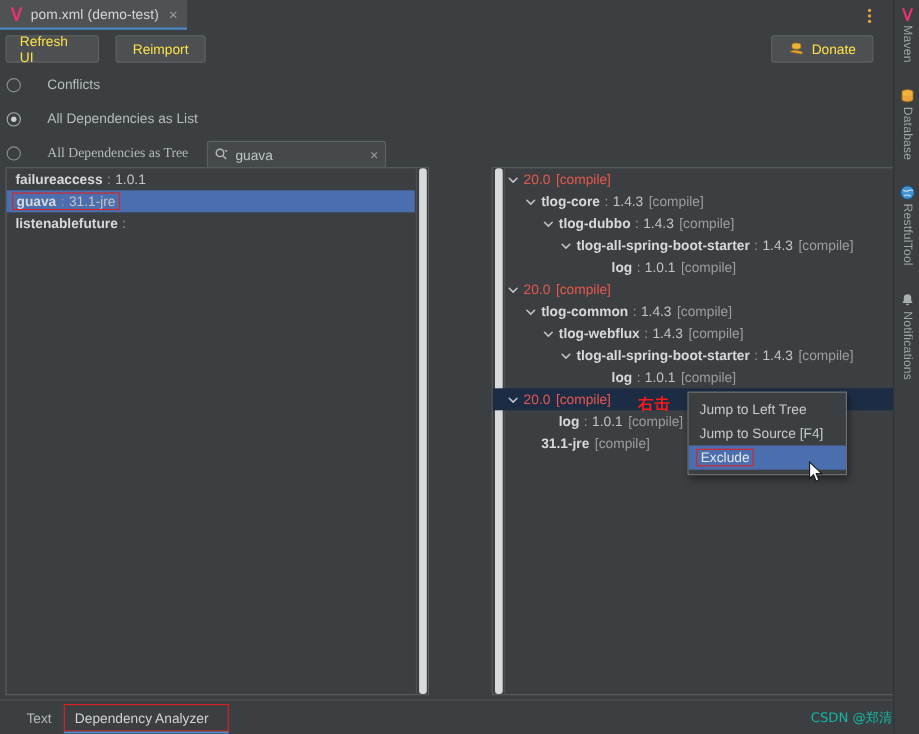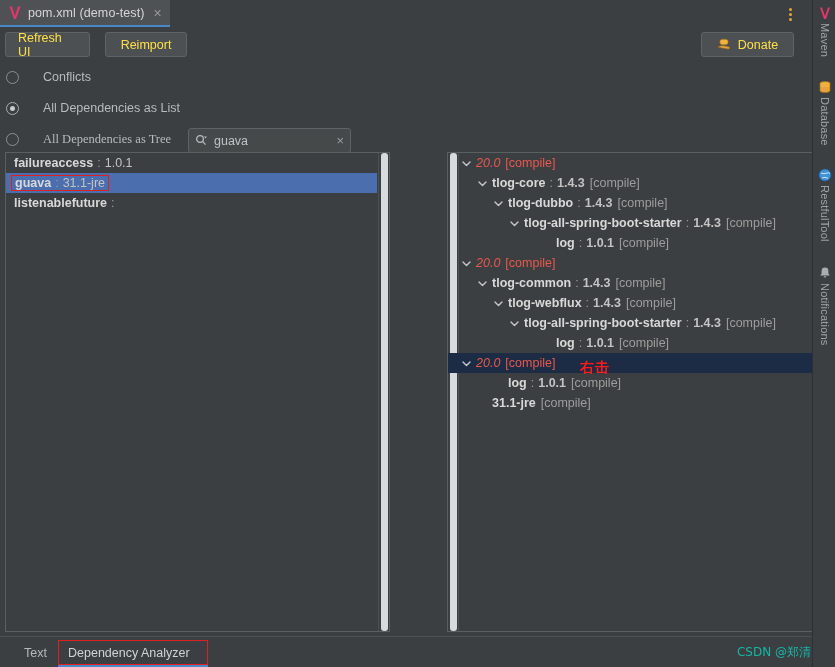--- a/index.html
+++ b/index.html
@@ -136,23 +136,23 @@
     content: ""; position: absolute; left: -12px; top: 0; width: 12px; height: 100%;
     background: #1d2c45;
   }
   .chev {
     width: 13px; height: 13px; flex: none; margin-right: 3px;
     display: flex; align-items: center; justify-content: center;
   }
   .chev svg { display: block; }
   .t-art { font-weight: bold; color: #d8d8d8; }
   .t-sep { color: #9a9a9a; margin: 0 4px; }
-  .t-ver { color: #c3c3c3; font-weight: bold; }
+  .t-ver { color: #c3c3c3; }
   .t-scope { color: #9d9d9d; margin-left: 5px; }
-  .t-conflict { color: #e8584d; font-style: italic; }
+  .t-conflict { color: #e8584d; }
   .t-conflict-scope { color: #e8584d; margin-left: 5px; }
 
   .annot-cn {
     position: absolute; color: #ff1a1a; font-size: 14px; font-weight: bold;
     font-family: "DejaVu Sans", "Liberation Sans", sans-serif;
     letter-spacing: 1px;
   }
 
   
   .ctxmenu {
@@ -438,20 +438,34 @@
         <div class="tree-row" style="padding-left: 16px;">
           <span class="chev"></span>
           <span class="t-art">31.1-jre</span>
           <span class="t-scope">[compile]</span>
         </div>
       </div>
 
     <span class="annot-cn" style="left:132px; top:206px;">右击</span>
   </div>
 
+  <div class="ctxmenu">
+    <div class="ctx-item">Jump to Left Tree</div>
+    <div class="ctx-item">Jump to Source [F4]</div>
+    <div class="ctx-item hl">
+      <span class="redbox">
+        <span>Exclude</span>
+      </span>
+    </div>
+    <span class="cursor-arrow">
+      <svg viewBox="0 0 14 20" width="14" height="20">
+        <path d="M1 1 L1 16 L4.6 12.5 L7 18.5 L9.4 17.4 L7 11.6 L12 11.6 Z" fill="#ffffff" stroke="#1a1a1a" stroke-width="1"></path>
+      </svg>
+    </span>
+  </div>
 
   <div class="toolwin">
     <div class="tw-item" style="top:6px;">
       <span class="tw-ico">
         <svg viewBox="0 0 14 14" width="14" height="14">
           <path d="M2 1.5 L4 1.5 L7 10 L10 1.5 L12 1.5 L8 13 L6 13 Z" fill="#e8336d"></path>
         </svg>
       </span>
       <span class="tw-label">Maven</span>
     </div>

